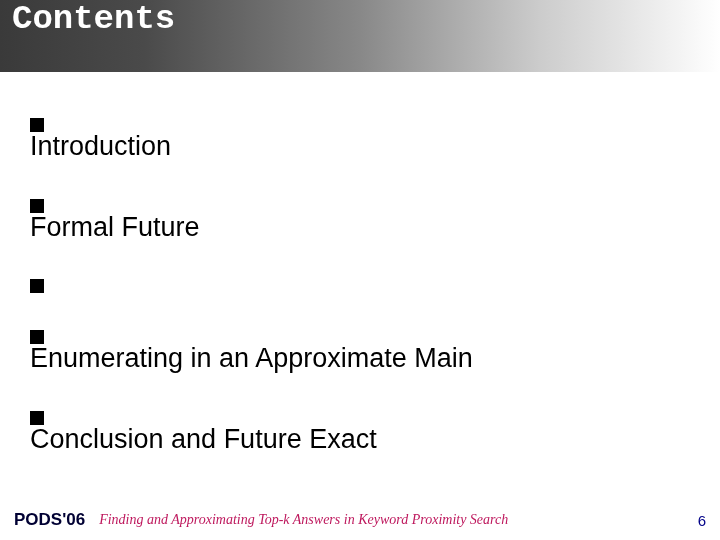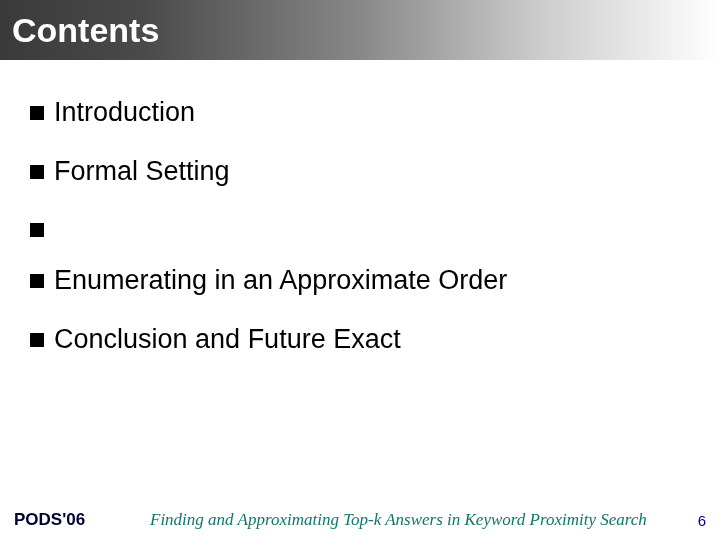--- a/index.html
+++ b/index.html
@@ -6,38 +6,40 @@
     body {
       width: 720px;
       height: 540px;
       font-family: Arial, Helvetica, sans-serif;
       background: #ffffff;
       position: relative;
       overflow: hidden;
     }
     .header {
       width: 100%;
-      height: 60px;
+      height: 72px;
       background: linear-gradient(to right, #3a3a3a 0%, #4a4a4a 20%, #888888 50%, #cccccc 75%, #ffffff 100%);
       display: flex;
-      align-items: center;
+      align-items: flex-start;
       padding-left: 12px;
+      font-family: Liberation Mono, monospace;
     }
     .header-title {
       color: #ffffff;
       font-size: 34px;
       font-weight: bold;
     }
     .content {
       padding: 38px 30px 0 30px;
     }
     .bullet-item {
       display: flex;
       align-items: flex-start;
       margin-bottom: 29px;
+      flex-direction: column;
     }
     .bullet {
       width: 14px;
       height: 14px;
       background: #000000;
       margin-right: 10px;
       margin-top: 8px;
       flex-shrink: 0;
     }
     .bullet-text {
@@ -46,32 +48,31 @@
       line-height: 1.1;
     }
     .footer {
       position: absolute;
       bottom: 10px;
       left: 0;
       width: 100%;
       display: flex;
       align-items: center;
       padding: 0 14px;
-      text-align: center;
     }
     .footer-badge {
       font-weight: bold;
       font-size: 17px;
       color: #000033;
       margin-right: 14px;
     }
     .footer-title {
       font-style: italic;
-      font-size: 17px;
-      color: #0f766e;
+      font-size: 14px;
+      color: #be185d;
       font-family: "Times New Roman", Times, serif;
       flex: 1;
     }
     .page-number {
       font-size: 15px;
       color: #000088;
     }
   </style>
 </head>
 <body>
@@ -80,28 +81,28 @@
   <div class="header-title">Contents</div>
 </div>
 
 <div class="content">
   <div class="bullet-item">
     <div class="bullet"></div>
     <div class="bullet-text">Introduction</div>
   </div>
   <div class="bullet-item">
     <div class="bullet"></div>
-    <div class="bullet-text">Formal Setting</div>
+    <div class="bullet-text">Formal Future</div>
   </div>
   <div class="bullet-item">
     <div class="bullet"></div>
   </div>
   <div class="bullet-item">
     <div class="bullet"></div>
-    <div class="bullet-text">Enumerating in an Approximate Order</div>
+    <div class="bullet-text">Enumerating in an Approximate Main</div>
   </div>
   <div class="bullet-item">
     <div class="bullet"></div>
     <div class="bullet-text">Conclusion and Future Exact</div>
   </div>
 </div>
 
 <div class="footer">
   <div class="footer-badge">PODS'06</div>
   <div class="footer-title">Finding and Approximating Top-k Answers in Keyword Proximity Search</div>

